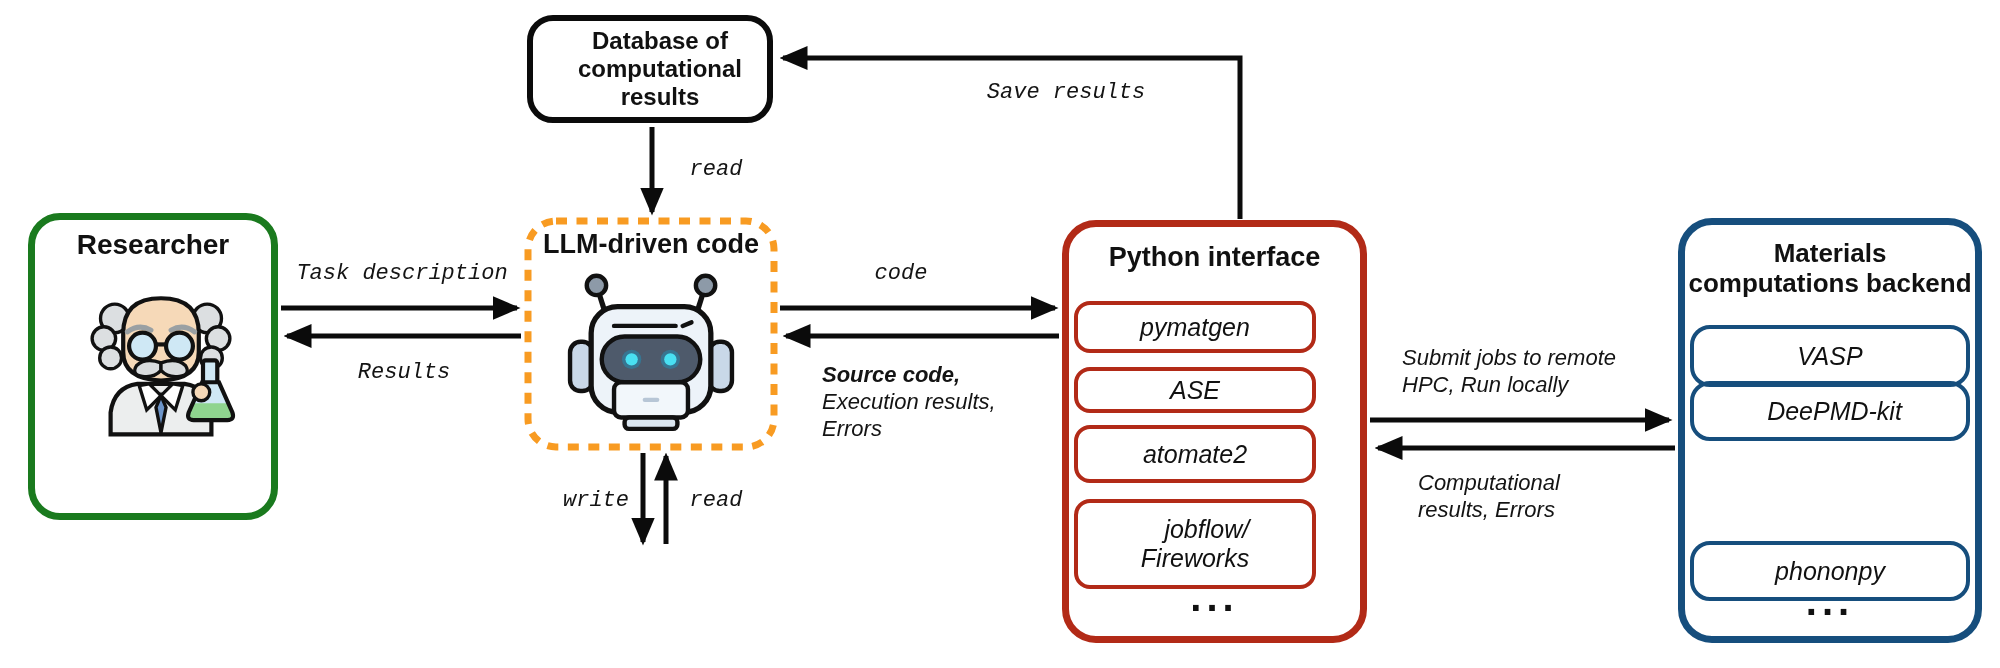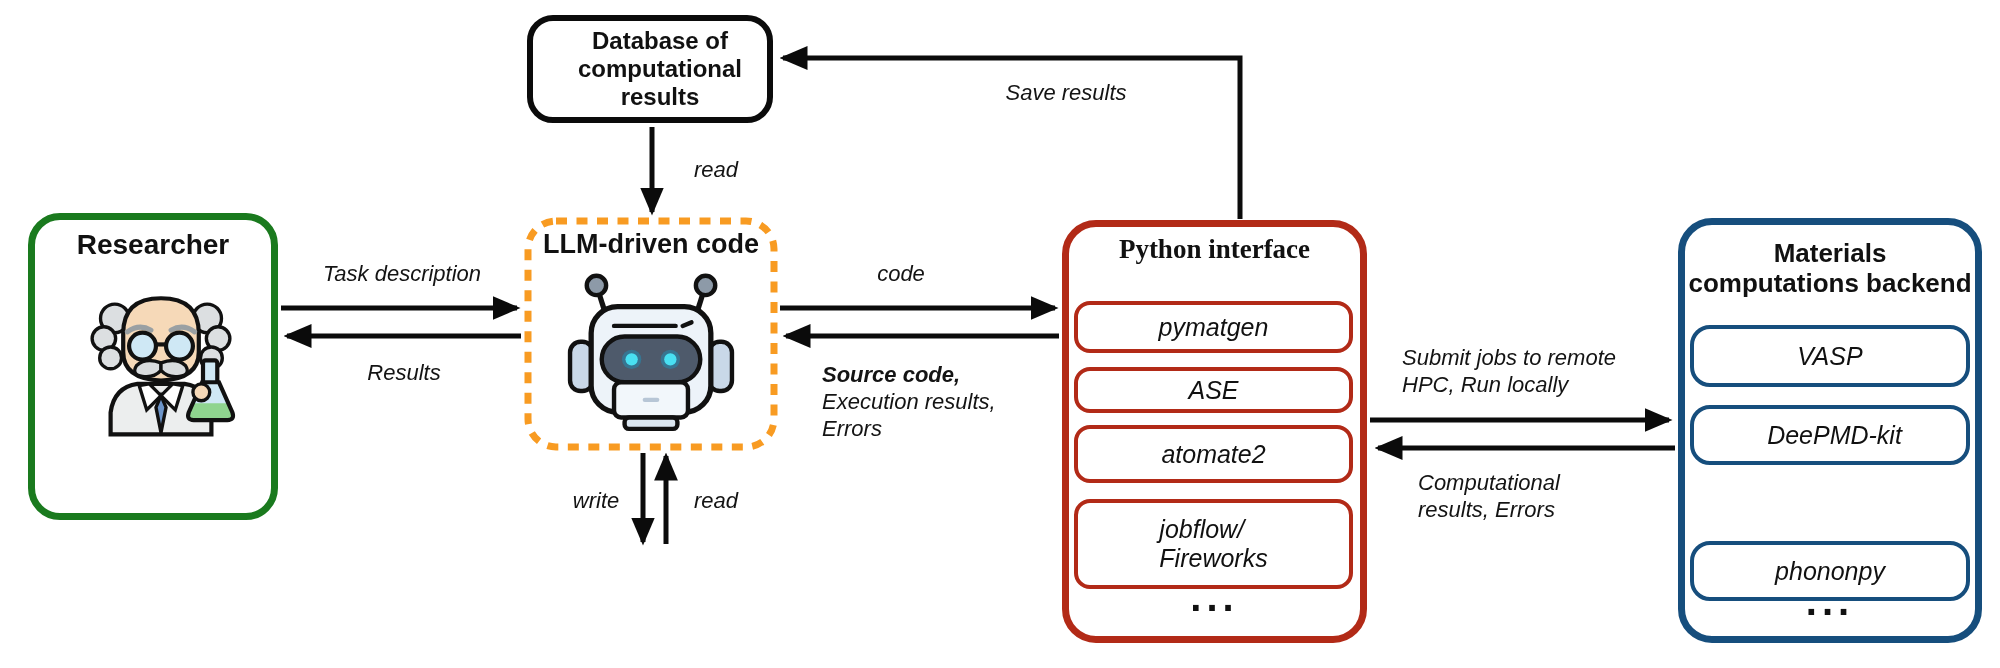--- a/index.html
+++ b/index.html
@@ -33,51 +33,51 @@
 
   
   .memory { left:527px; top:548px; width:240px; height:105px;
             border:6px solid #0b0b0b; border-radius:26px;
             display:flex; align-items:center; justify-content:center;
             font-weight:bold; font-size:25px; line-height:1.18; text-align:center; }
 
   
   .python { left:1062px; top:220px; width:305px; height:423px;
             border:7px solid #b22a17; border-radius:34px; }
-  .python .node-title { margin-top:7px; font-size:27px;font-family:Liberation Serif, serif; }
-  .pybox { position:absolute; left:5px; width:279px;
+  .python .node-title { margin-top:15px; font-size:27px; }
+  .pybox { position:absolute; left:5px; width:242px;
            border:4px solid #b22a17; border-radius:16px;
            display:flex; align-items:center; justify-content:center;
-           font-style:italic; font-size:25px; line-height:1.16; text-align:left; }
+           font-style:italic; font-size:25px; line-height:1.16; text-align:right; }
   .py-0 { top:74px;  height:52px; }
   .py-1 { top:140px; height:46px; }
   .py-2 { top:198px; height:58px; }
   .py-3 { top:272px; height:90px; }
   .dots { position:absolute; left:0; right:0; text-align:center;
           font-weight:bold; font-size:40px; letter-spacing:5px; line-height:40px; }
   .python .dots { top:350px; }
 
   
   .backend { left:1678px; top:218px; width:304px; height:425px;
              border:7px solid #164e7d; border-radius:34px; }
   .backend .node-title { margin-top:13px; font-size:26px; line-height:1.16; }
   .bkbox { position:absolute; left:5px; width:280px;
            border:4px solid #164e7d; border-radius:20px;
            display:flex; align-items:center; justify-content:center;
            font-style:italic; font-size:25px; text-align:center; }
   .bk-0 { top:100px; height:62px; }
-  .bk-1 { top:180px; height:60px;padding-left:9px; }
+  .bk-1 { top:156px; height:60px;padding-left:9px; }
   .bk-2 { top:244px; height:62px; }
   .bk-3 { top:316px; height:60px; }
   .backend .dots { top:356px; }
 
   
   .label { position:absolute; z-index:4; font-style:italic; font-size:22px;
            line-height:27px; color:#141414; }
-  .label.center { transform:translate(-50%,-50%); text-align:left; white-space:nowrap; }
+  .label.center { transform:translate(-50%,-50%); text-align:left; white-space:nowrap;font-family:Liberation Mono, monospace; }
   .lbl-task    { left:402px;  top:273px; }
   .lbl-results { left:404px;  top:372px; }
   .lbl-dbread  { left:716px;  top:169px; }
   .lbl-save    { left:1066px; top:92px;  }
   .lbl-code    { left:901px;  top:273px; }
   .lbl-source  { left:822px;  top:361px; }
   .lbl-source .bold-line { font-weight:bold; display:block; }
   .lbl-write   { left:596px;  top:500px; }
   .lbl-readmem { left:716px;  top:500px; }
   .lbl-submit  { left:1402px; top:344px; }

